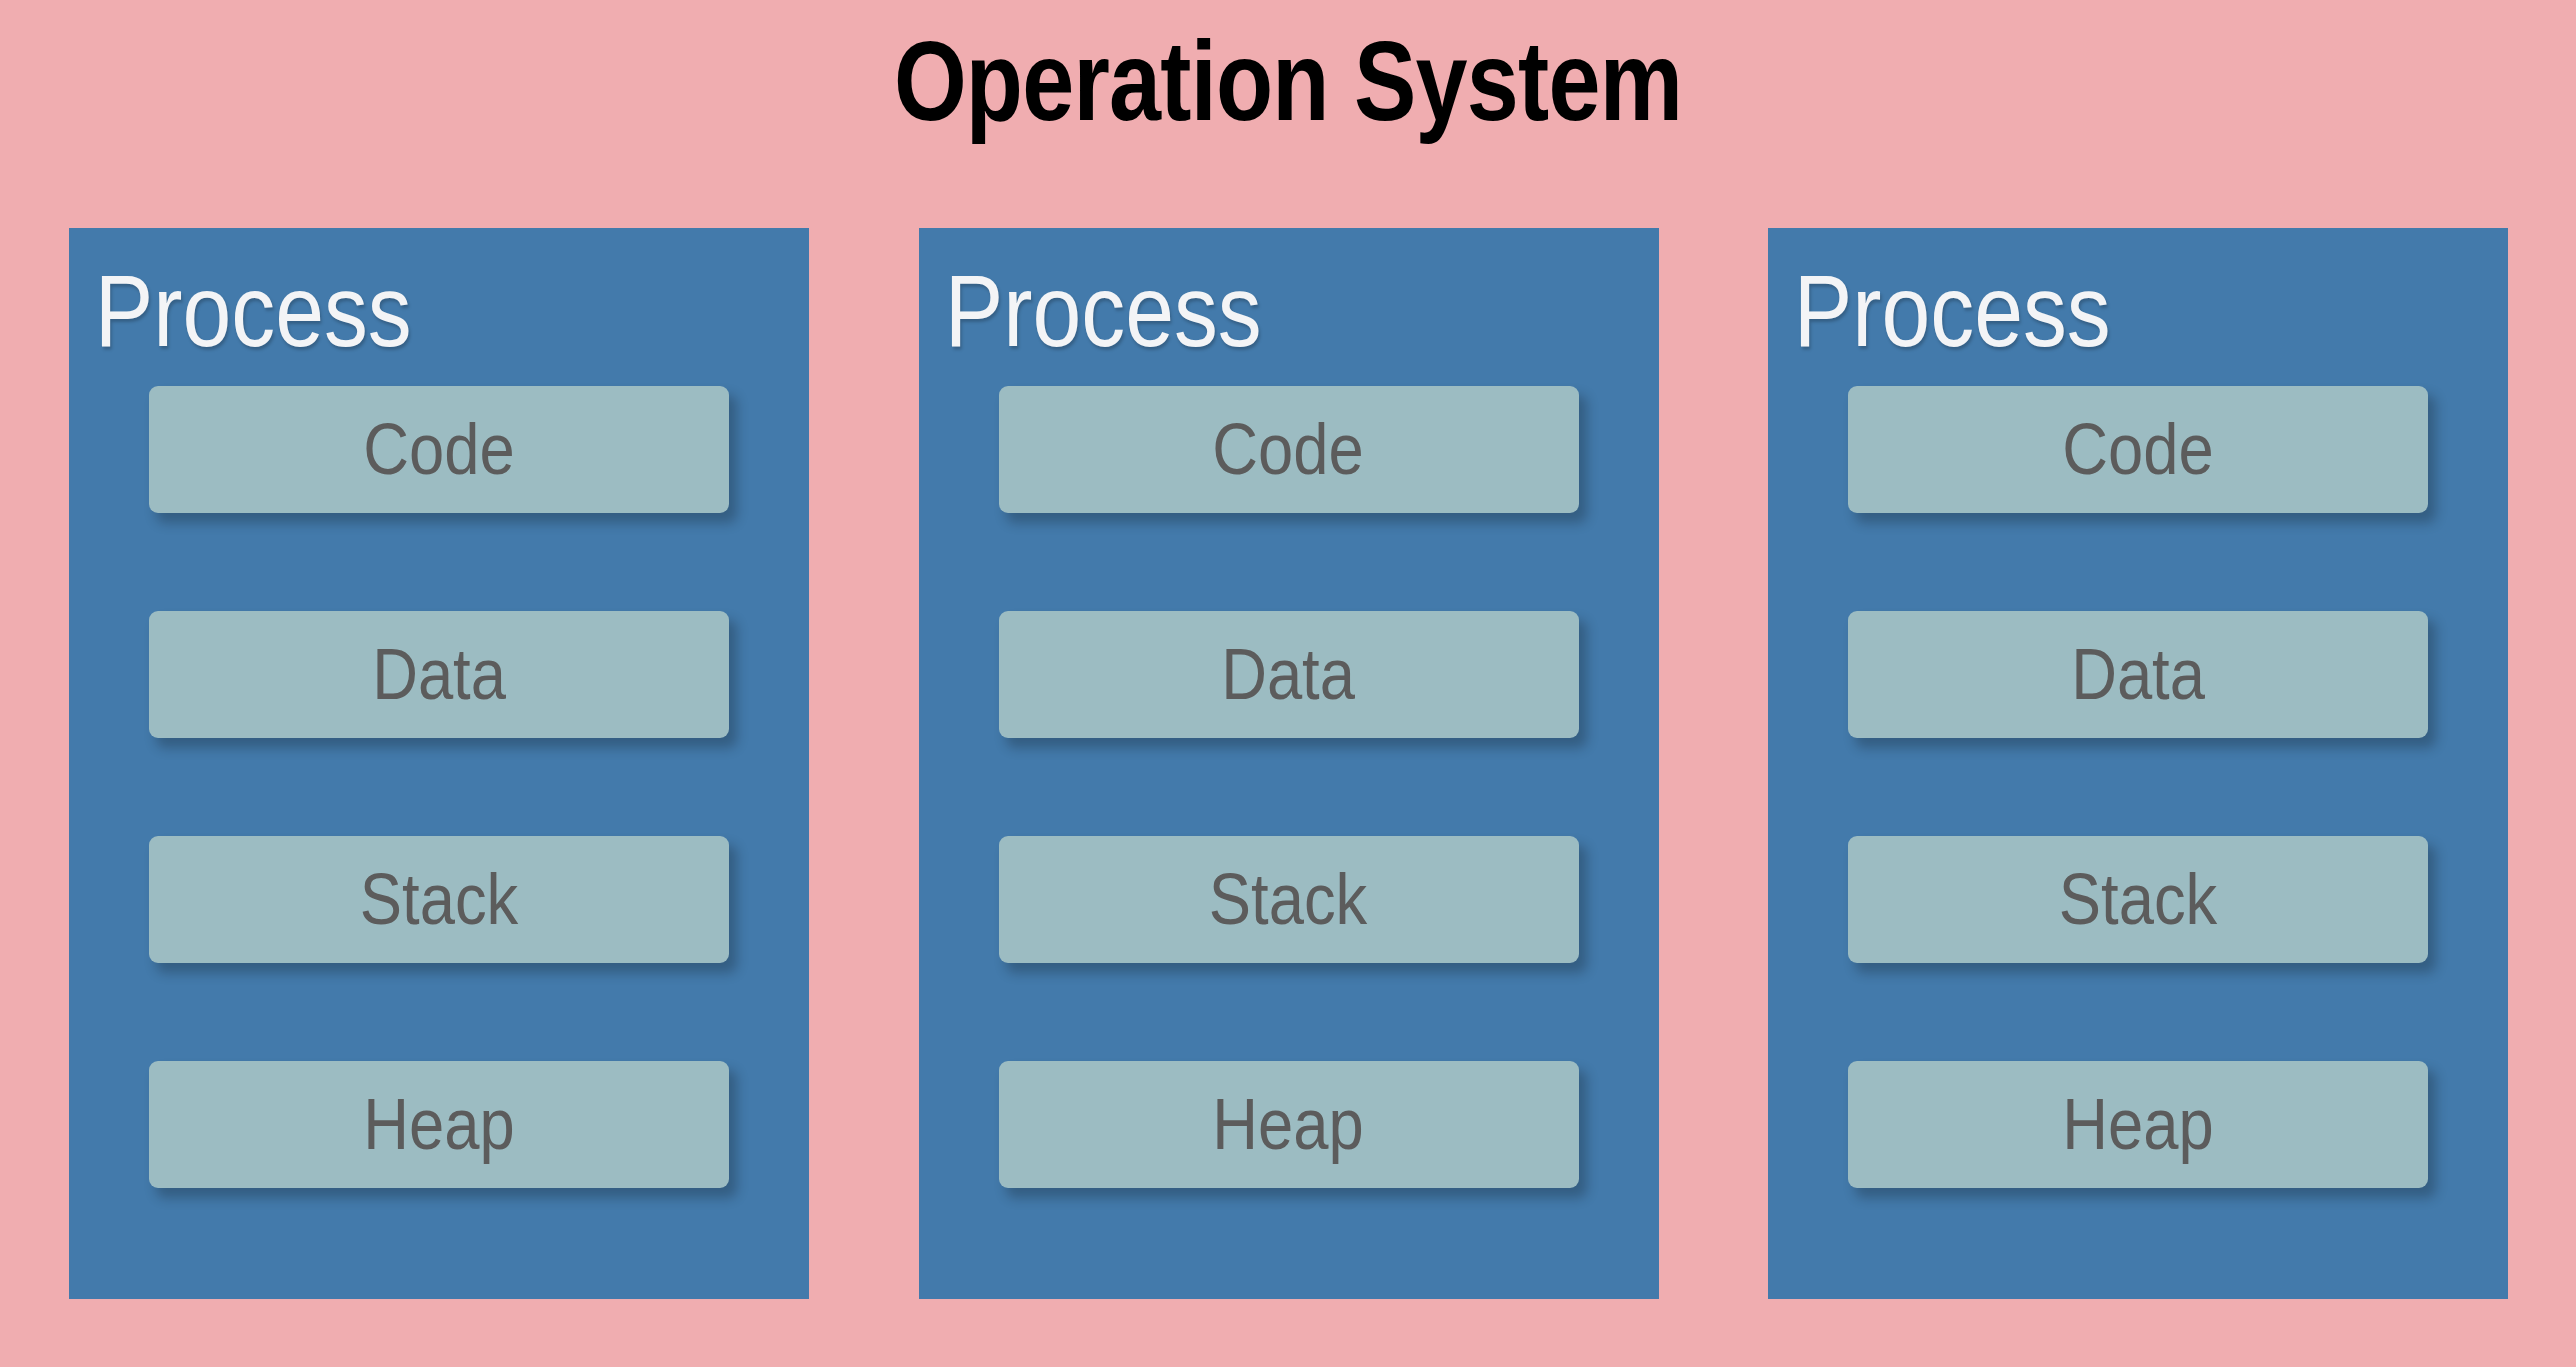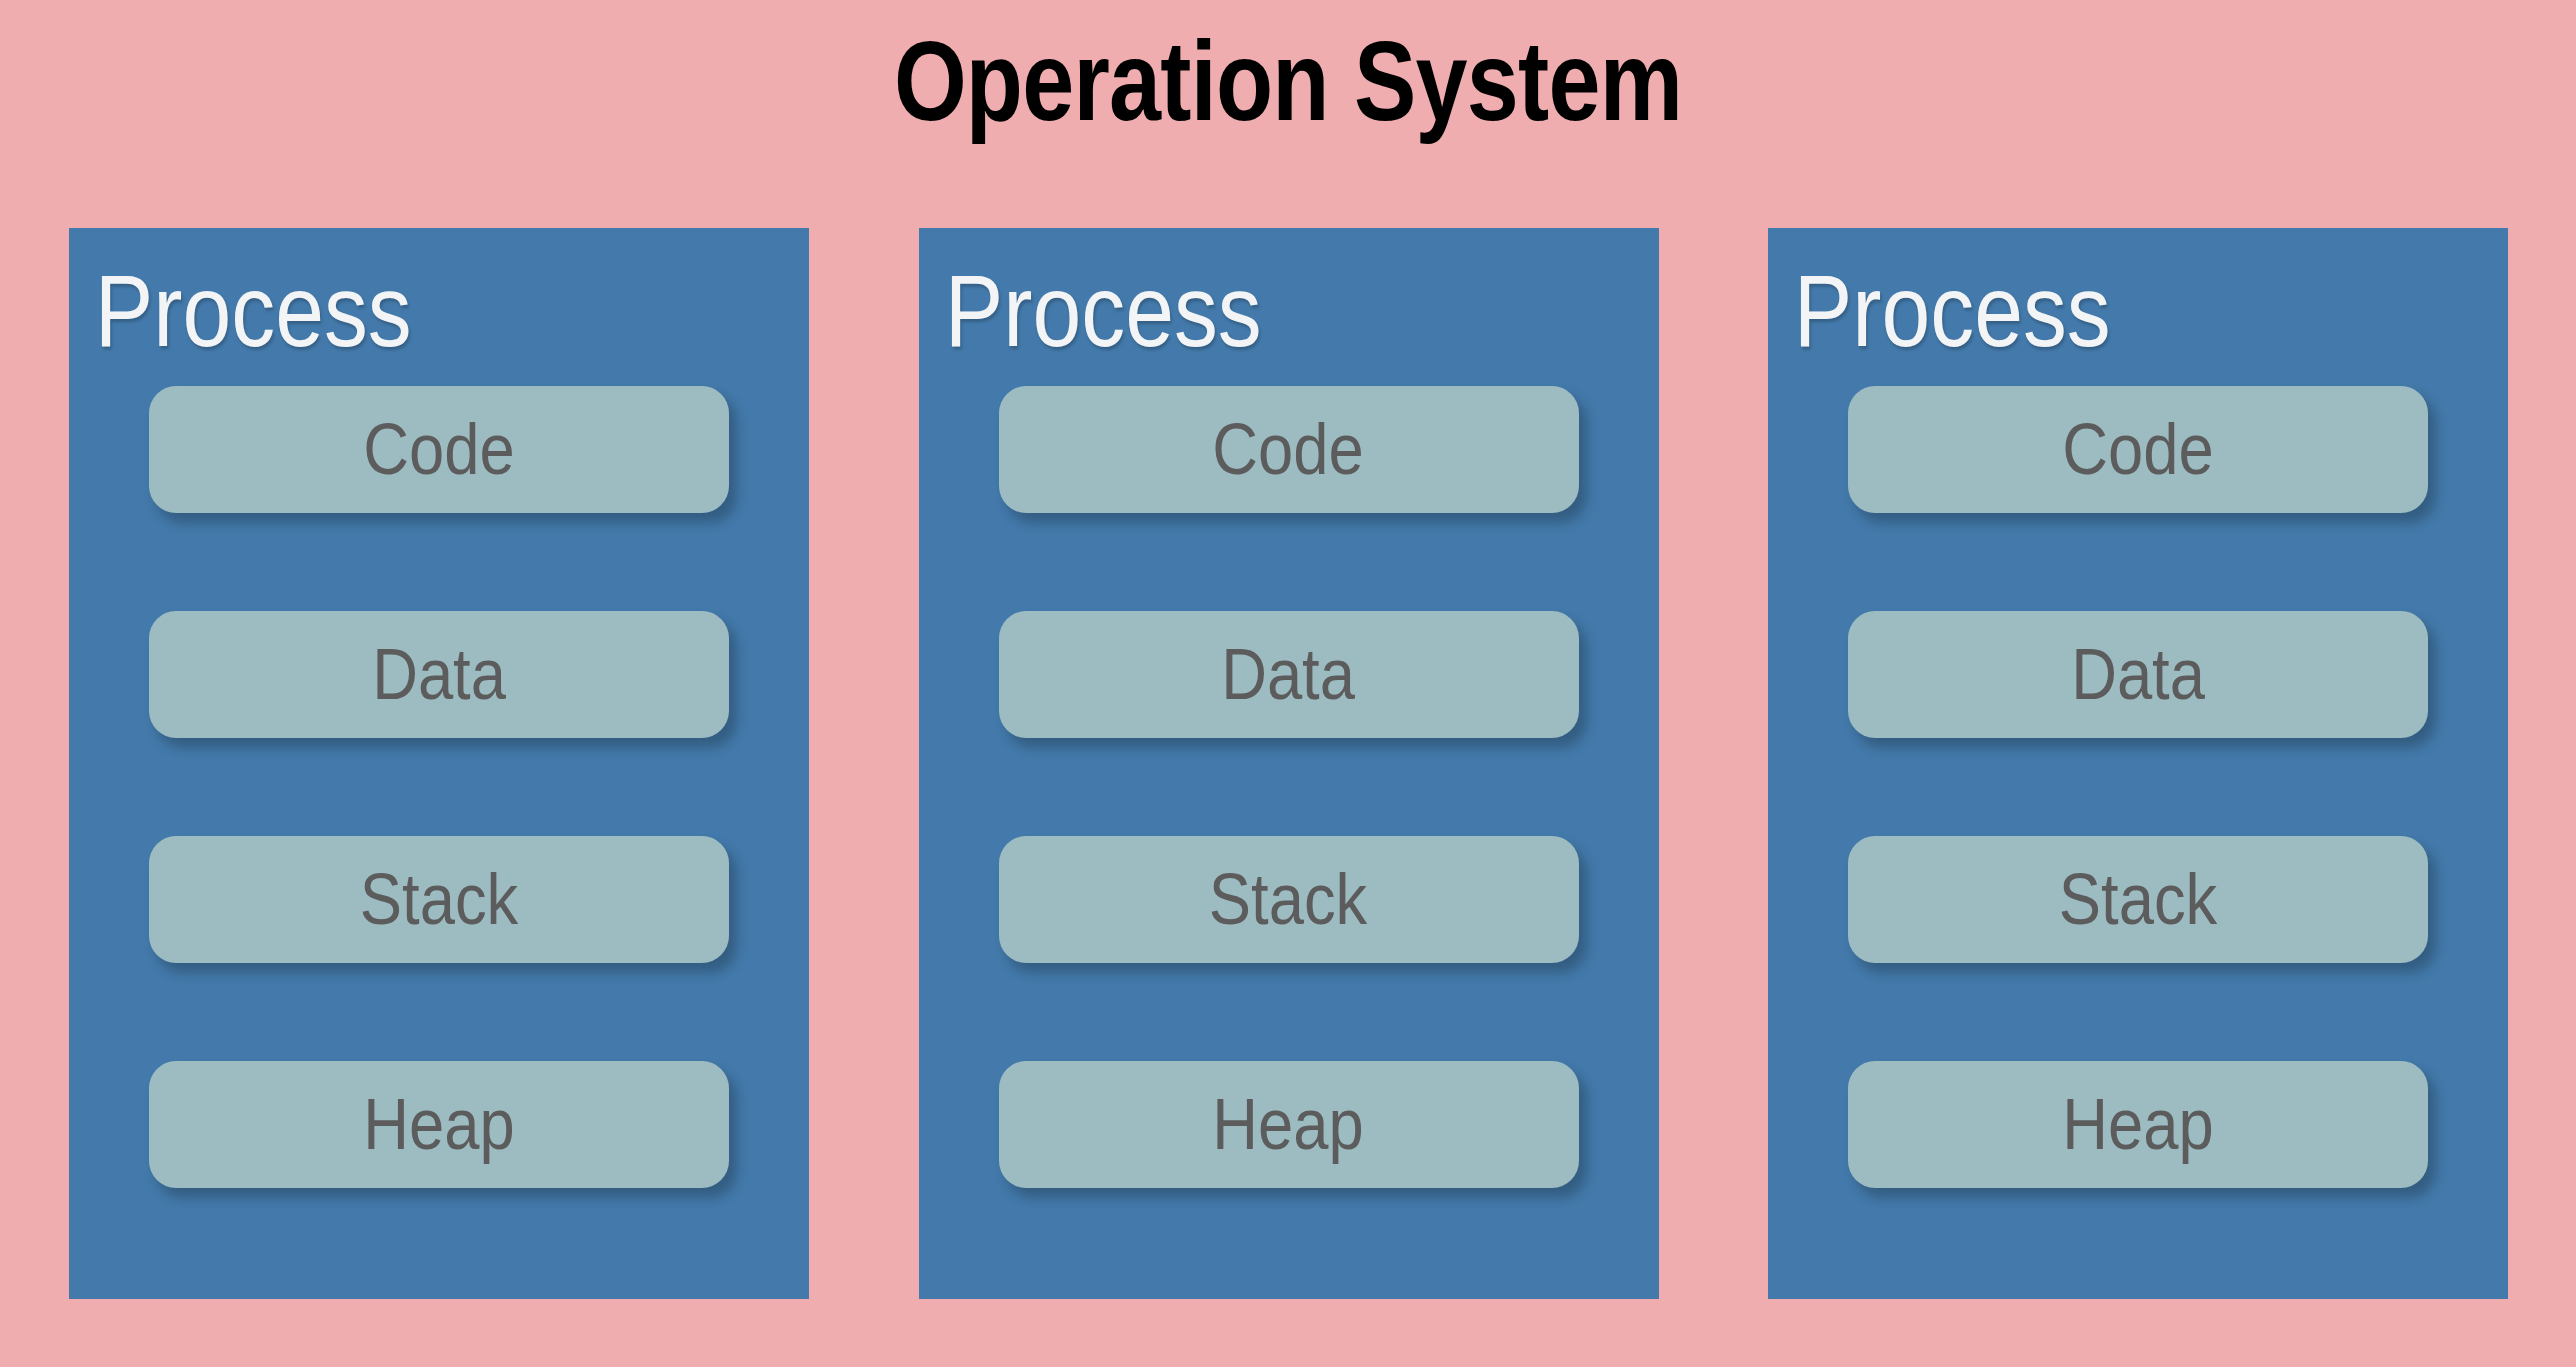--- a/index.html
+++ b/index.html
@@ -84,21 +84,21 @@
     display: flex;
     flex-direction: column;
     align-items: center;
   }
 
   .segment-box {
     width: 580px;
     height: 127px;
     margin-bottom: 98px;
     background: #9cbcc2;
-    border-radius: 27px;
+    border-radius: 9px;
     display: flex;
     align-items: center;
     justify-content: center;
     box-shadow: 7.8px 9.5px 11.2px rgba(20, 35, 48, 0.33);
     box-sizing: border-box;
   }
 
   .segment-box:last-child {
     margin-bottom: 0;
   }

